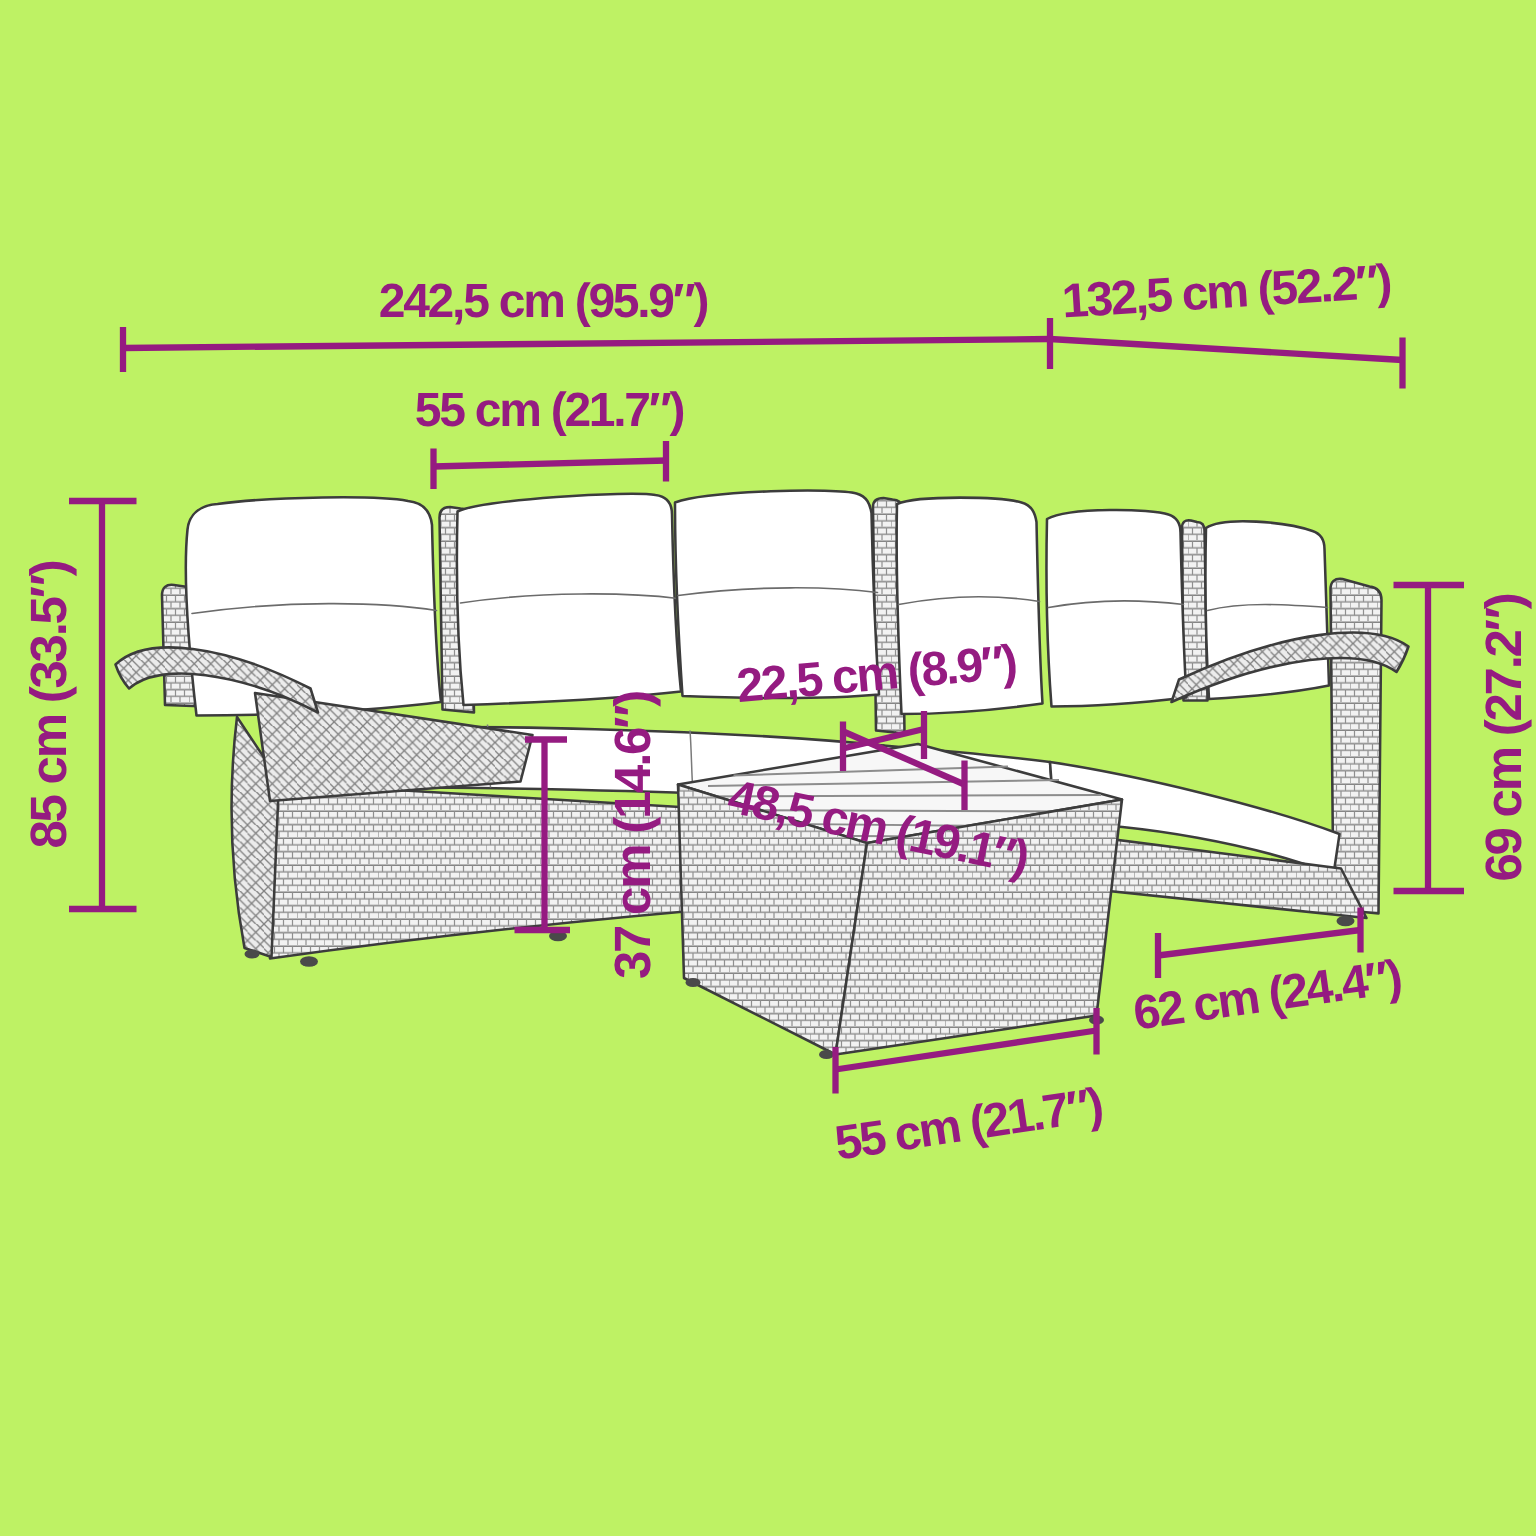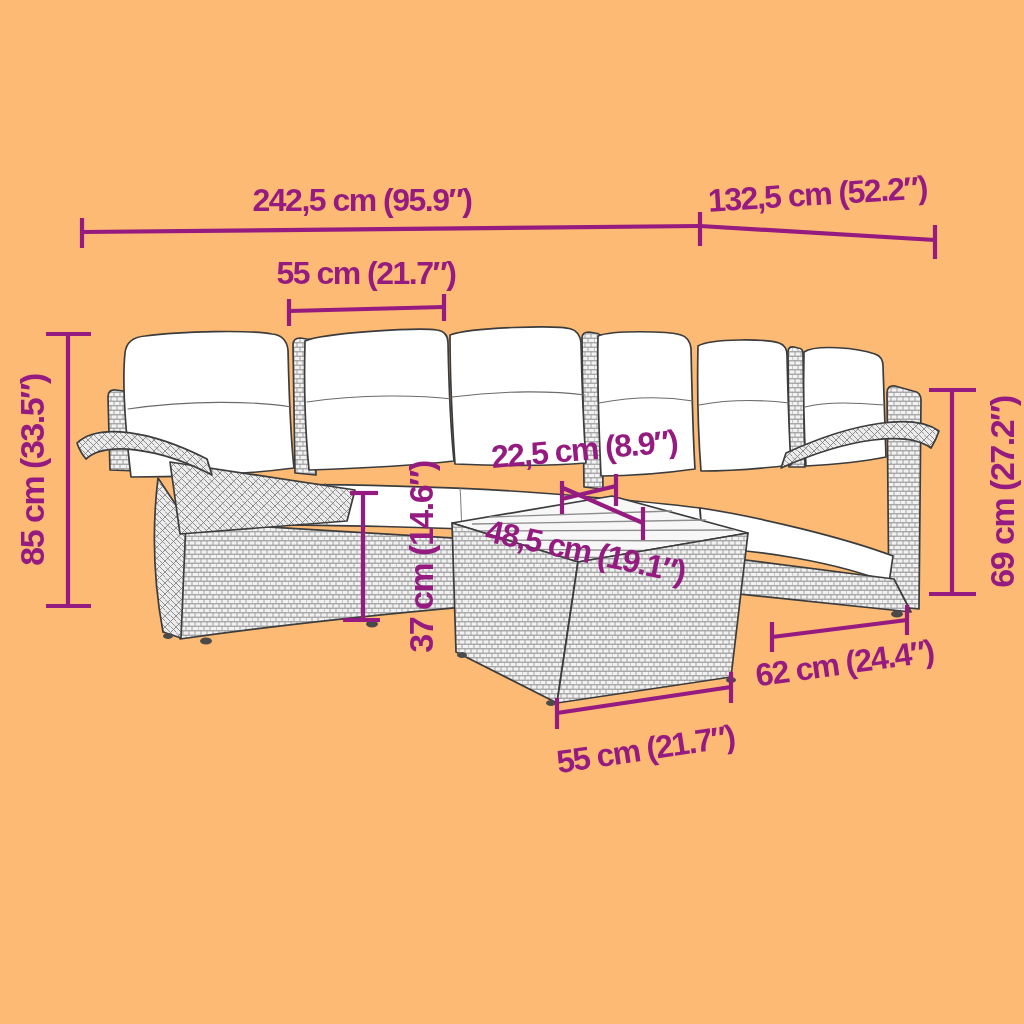--- a/index.html
+++ b/index.html
@@ -1,17 +1,17 @@
 <!DOCTYPE html>
 <html style="--dim: #951B81; --ink: #3C3C3C;"><head>
 <meta charset="utf-8">
 <style>
   :root { --dim:#951B81; --ink:#3c3c3c; }
   html,body { margin:0; padding:0; background:#ffffff; }
-  .stage { position:relative; width:1024px; height:1024px; background:#fdba74; overflow:hidden;
+  .stage { position:relative; width:1024px; height:1024px; background:#bef264; overflow:hidden;
            font-family:"Liberation Sans","DejaVu Sans",sans-serif; }
   svg { display:block; }
   .cushion   { fill:#ffffff; stroke:var(--ink); stroke-width:1.7; stroke-linejoin:round; }
   .crease    { fill:none; stroke:#6b6b6b; stroke-width:1.1; stroke-linecap:round; }
   .weave-fill{ fill:url(#weave); stroke:var(--ink); stroke-width:1.7; stroke-linejoin:round; }
   .cross-fill{ fill:url(#crossweave); stroke:var(--ink); stroke-width:1.7; stroke-linejoin:round; }
   .top-fill  { fill:#f7f7f7; stroke:var(--ink); stroke-width:1.7; stroke-linejoin:round; }
   .slat      { stroke:#8d8d8d; stroke-width:1.3; fill:none; }
   .seam      { stroke:#7a7a7a; stroke-width:1; fill:none; }
   .foot      { fill:#4a4a4a; }

